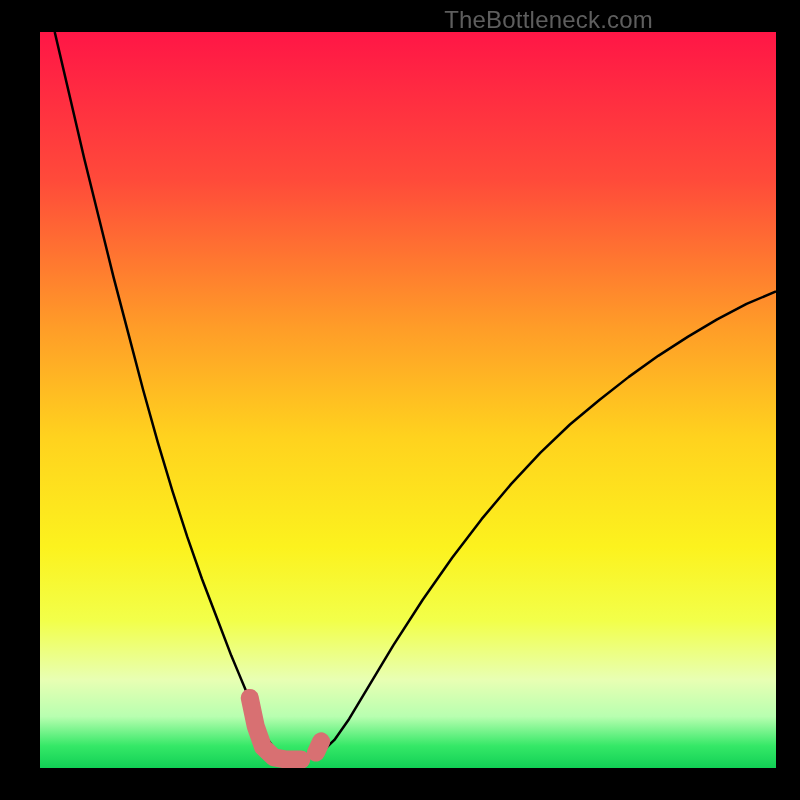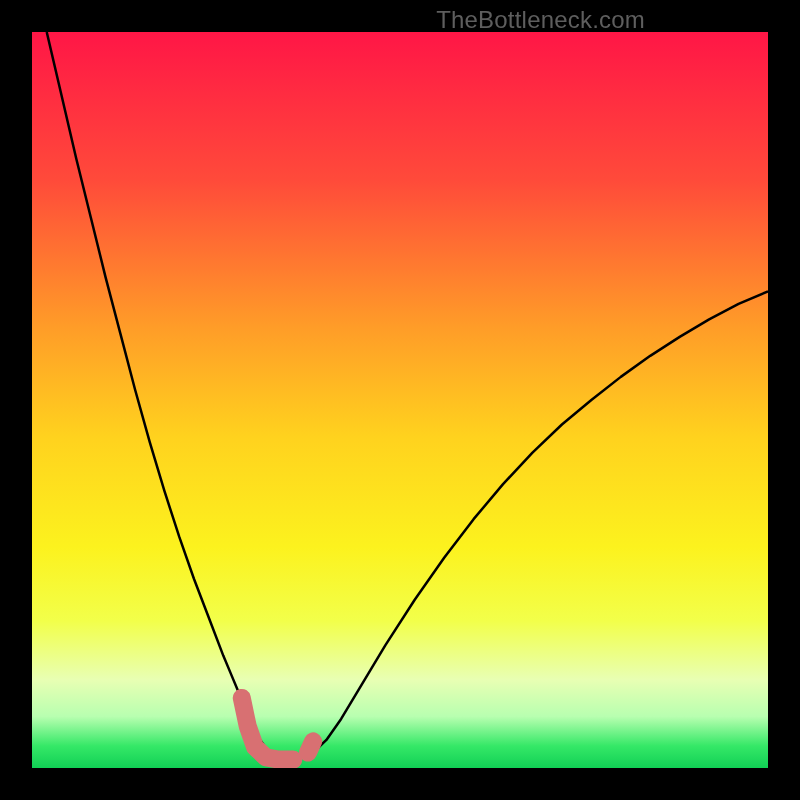--- a/index.html
+++ b/index.html
@@ -6,21 +6,21 @@
     margin: 0;
     padding: 0;
     width: 800px;
     height: 800px;
     background: #000000;
     overflow: hidden;
     font-family: Arial, Helvetica, sans-serif;
   }
   .frame {
     position: absolute;
-    left: 0;
+    left: 8px;
     top: 0;
     width: 659px;
     height: 800px;
     background: #000000;
   }
   .plot {
     position: absolute;
     left: 32px;
     top: 32px;
     width: 736px;

